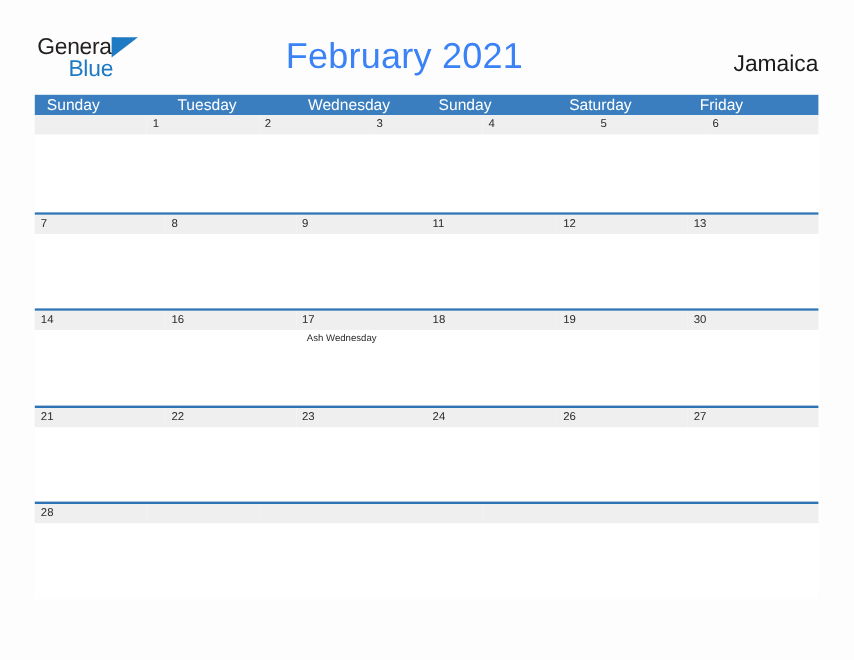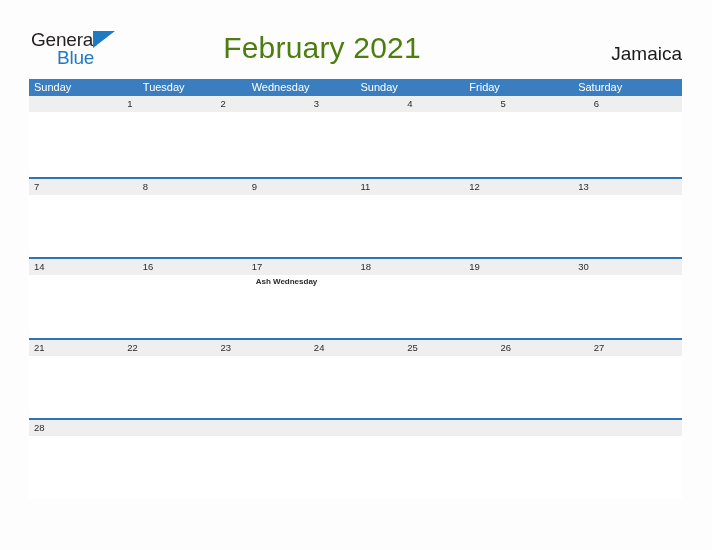--- a/index.html
+++ b/index.html
@@ -70,22 +70,23 @@
 
   .title {
     position: absolute;
     left: 0;
     top: 30px;
     width: 644px;
     text-align: center;
     font-size: 30px;
     line-height: 36px;
     font-weight: normal;
-    color: #4d7c0f;
+    color: #3b82f6;
     letter-spacing: 0.2px;
+    padding-left: 15px;
   }
 
   .locale {
     position: absolute;
     right: 30px;
     top: 46px;
     font-size: 19px;
     line-height: 16px;
     color: #1a1a1a;
     text-align: right;
@@ -102,23 +103,23 @@
 
   .dow-row {
     display: flex;
     width: 100%;
     background: #3a7ebf;
     height: 17px;
   }
   .dow-cell {
     flex: 1 1 0;
     color: #ffffff;
-    font-size: 11px;
+    font-size: 13px;
     line-height: 17px;
-    padding-left: 5px;
+    padding-left: 10px;
     box-sizing: border-box;
     white-space: nowrap;
     overflow: hidden;
   }
 
   .week-row {
     width: 100%;
     height: 80.5px;
     position: relative;
     border-top: 2px solid #2e74b5;
@@ -159,21 +160,20 @@
     line-height: 16px;
     color: #2b2b2b;
     padding-left: 5px;
   }
 
   .events {
     position: relative;
     z-index: 2;
     padding-left: 9px;
     padding-top: 1px;
-    font-weight: bold;
   }
   .event {
     font-size: 8px;
     line-height: 11px;
     color: #2b2b2b;
     white-space: nowrap;
   }
 </style>
 </head>
 <body>
@@ -193,22 +193,22 @@
     <div class="locale">Jamaica</div>
 
   </div>
 
   <div class="calendar">
     <div class="dow-row" id="dow-row">
         <div class="dow-cell">Sunday</div>
         <div class="dow-cell">Tuesday</div>
         <div class="dow-cell">Wednesday</div>
         <div class="dow-cell">Sunday</div>
+        <div class="dow-cell">Saturday</div>
         <div class="dow-cell">Friday</div>
-        <div class="dow-cell">Saturday</div>
       </div>
     <div id="weeks-container">
         <div class="week-row first">
           <div class="week-inner">
             <div class="day-cell">
               <div class="daynum-band"></div>
               <span class="daynum"></span>
             </div>
             <div class="day-cell">
               <div class="daynum-band"></div>
@@ -308,24 +308,20 @@
             <div class="day-cell">
               <div class="daynum-band"></div>
               <span class="daynum">23</span>
             </div>
             <div class="day-cell">
               <div class="daynum-band"></div>
               <span class="daynum">24</span>
             </div>
             <div class="day-cell">
               <div class="daynum-band"></div>
-              <span class="daynum">25</span>
-            </div>
-            <div class="day-cell">
-              <div class="daynum-band"></div>
               <span class="daynum">26</span>
             </div>
             <div class="day-cell">
               <div class="daynum-band"></div>
               <span class="daynum">27</span>
             </div>
           </div>
         </div>
         <div class="week-row">
           <div class="week-inner">

